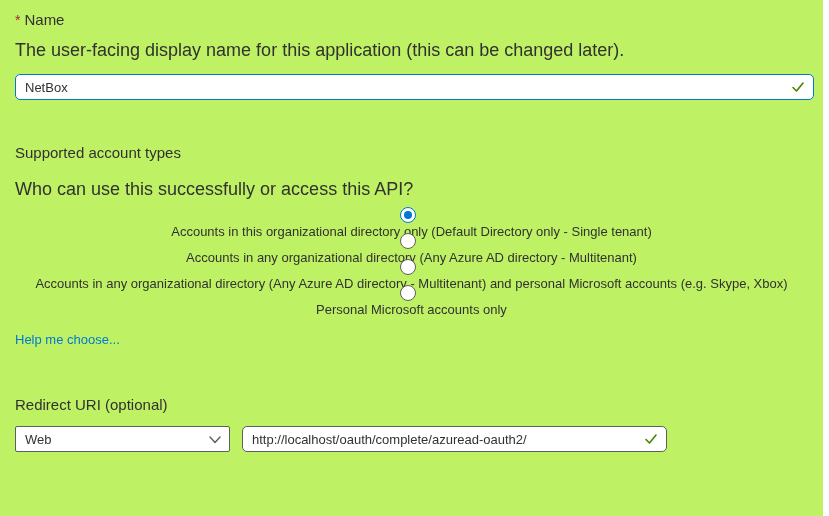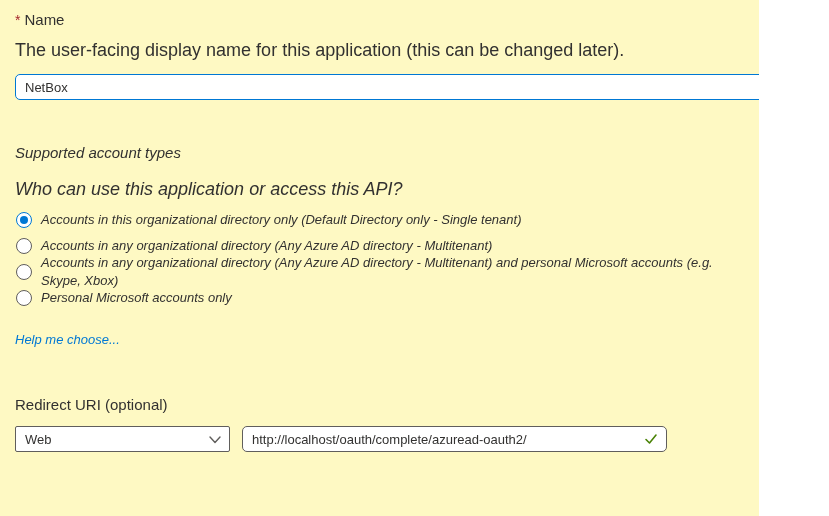--- a/index.html
+++ b/index.html
@@ -9,24 +9,24 @@
     --border: #605e5c;
     --valid_check: #498205;
   }
   * { margin: 0; padding: 0; box-sizing: border-box; }
   html, body { background: #ffffff; }
   body {
     font-family: "Liberation Sans", "DejaVu Sans", sans-serif;
     color: var(--text);
   }
   .page {
-    width: 759px;
+    width: 823px;
     height: 516px;
     padding: 10px 15px 10px 15px;
-    background: #fef9c3;
+    background: #bef264;
     overflow: hidden;
   }
   .section-title {
     font-size: 15px;
     font-weight: 400;
     line-height: 20px;
     color: var(--text);
   }
   .required {
     color: var(--required);
@@ -62,28 +62,29 @@
   .ms-input.focused { border-color: var(--accent); }
   .check-icon {
     position: absolute;
     right: 9px;
     top: 6px;
     color: var(--valid_check);
     pointer-events: none;
   }
 
   
-  .section2 { margin-top: 43px; font-style: italic; }
+  .section2 { margin-top: 43px; }
   .question { margin-top: 17px; }
   .radio-list { margin-top: 9px; list-style: none; }
   .radio-row {
     display: flex;
     align-items: center;
     height: 26px;
     cursor: pointer;
+    flex-direction: column;
   }
   .radio-circle {
     flex: 0 0 auto;
     width: 16px;
     height: 16px;
     border: 1px solid var(--border);
     border-radius: 50%;
     margin: 0 9px 0 1px;
     position: relative;
     background: #fff;
@@ -150,21 +151,21 @@
     <div class="input-wrap full">
       <input class="ms-input focused" type="text" value="NetBox" style="">
       <svg class="check-icon" width="14" height="14" viewBox="0 0 14 14">
         <path d="M2 7.5 L5.5 11 L12 3" fill="none" stroke="currentColor" stroke-width="1.6" stroke-linecap="round" stroke-linejoin="round"></path>
       </svg>
     </div>
   </section>
 
   <section class="section2">
     <h2 class="section-title">Supported account types</h2>
-    <p class="desc question">Who can use this application or access this API?</p>
+    <p class="desc question">Who can use this successfully or access this API?</p>
     <ul class="radio-list">
       <li class="radio-row">
         <span class="radio-circle checked"></span>
         <span class="radio-label">Accounts in this organizational directory only (Default Directory only - Single tenant)</span>
       </li>
       <li class="radio-row">
         <span class="radio-circle"></span>
         <span class="radio-label">Accounts in any organizational directory (Any Azure AD directory - Multitenant)</span>
       </li>
       <li class="radio-row">

